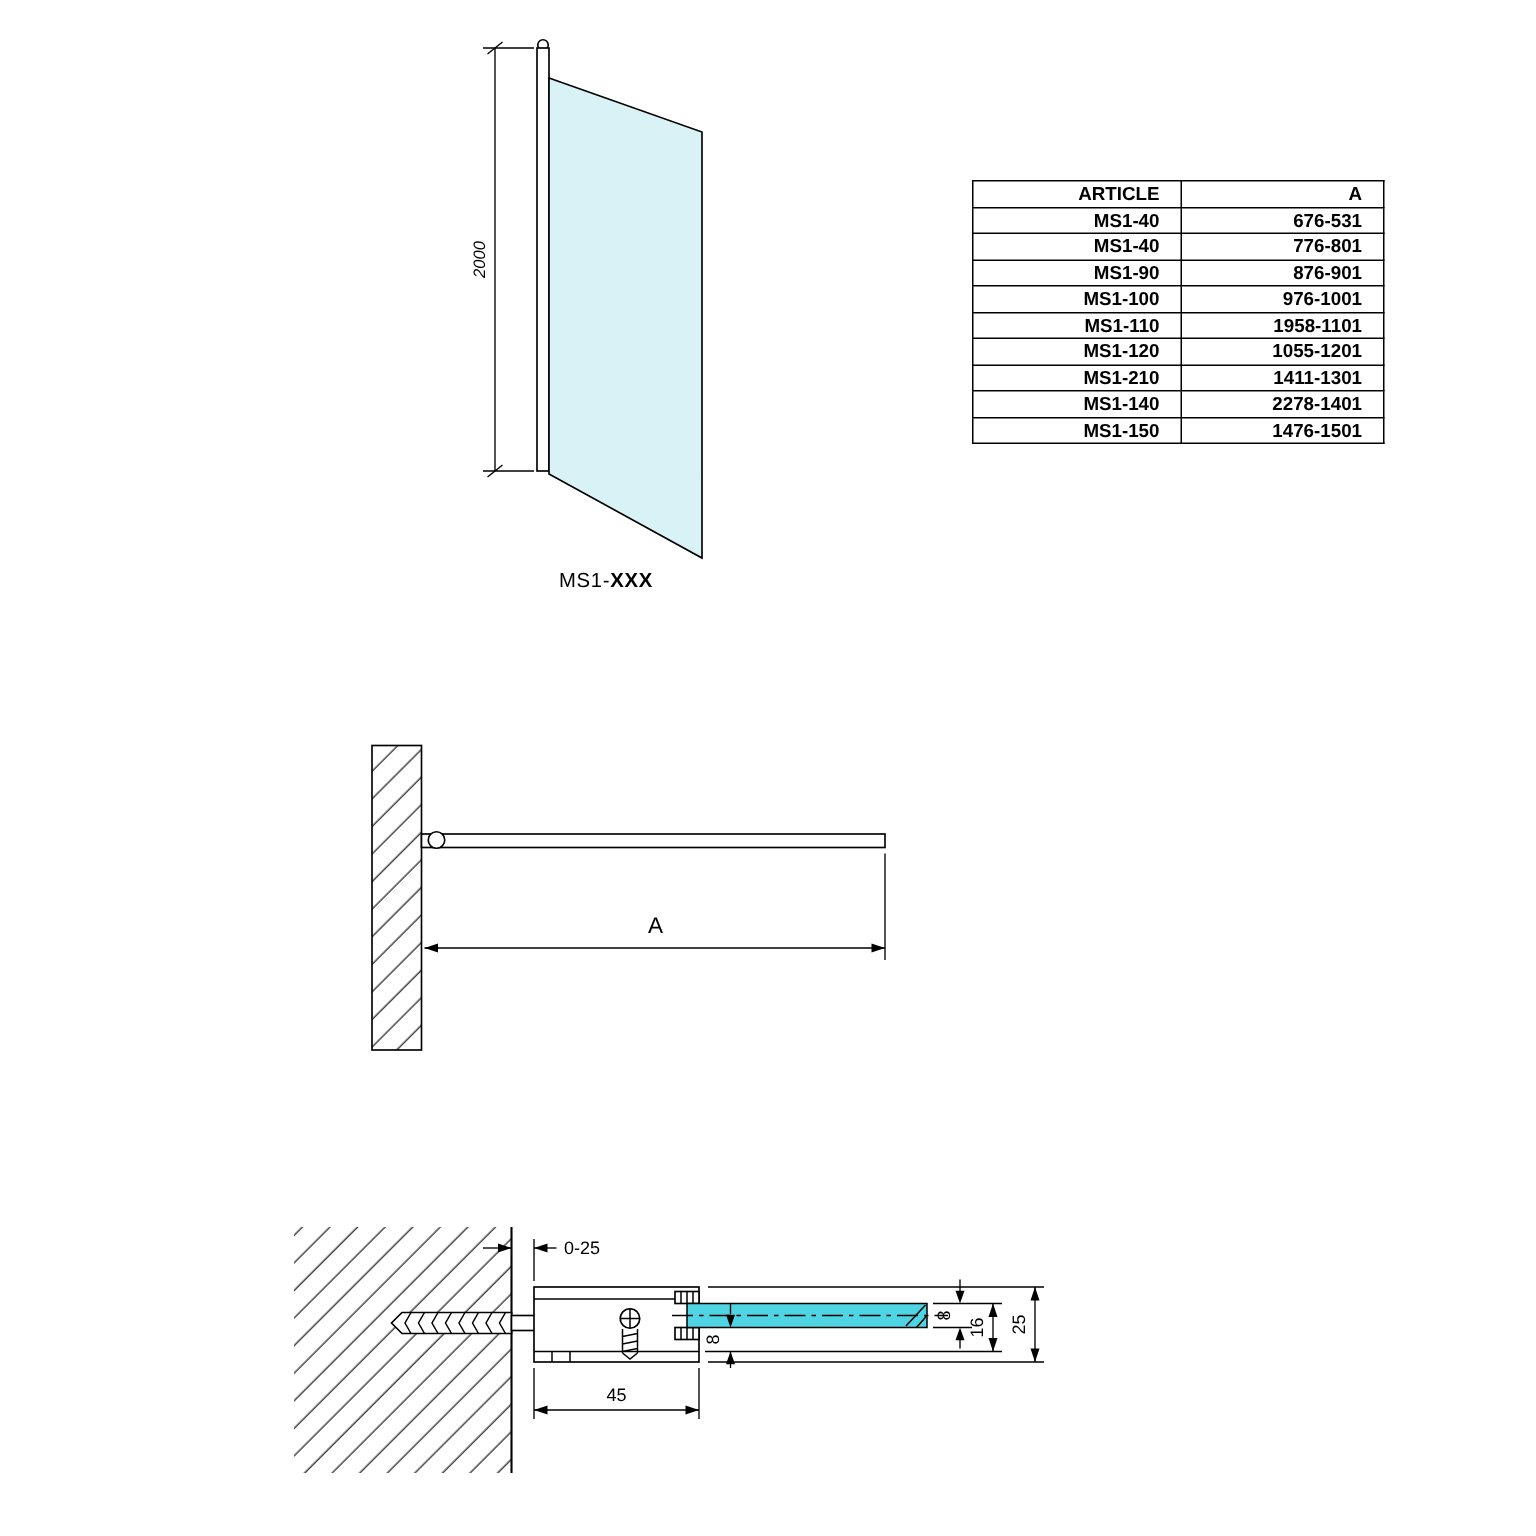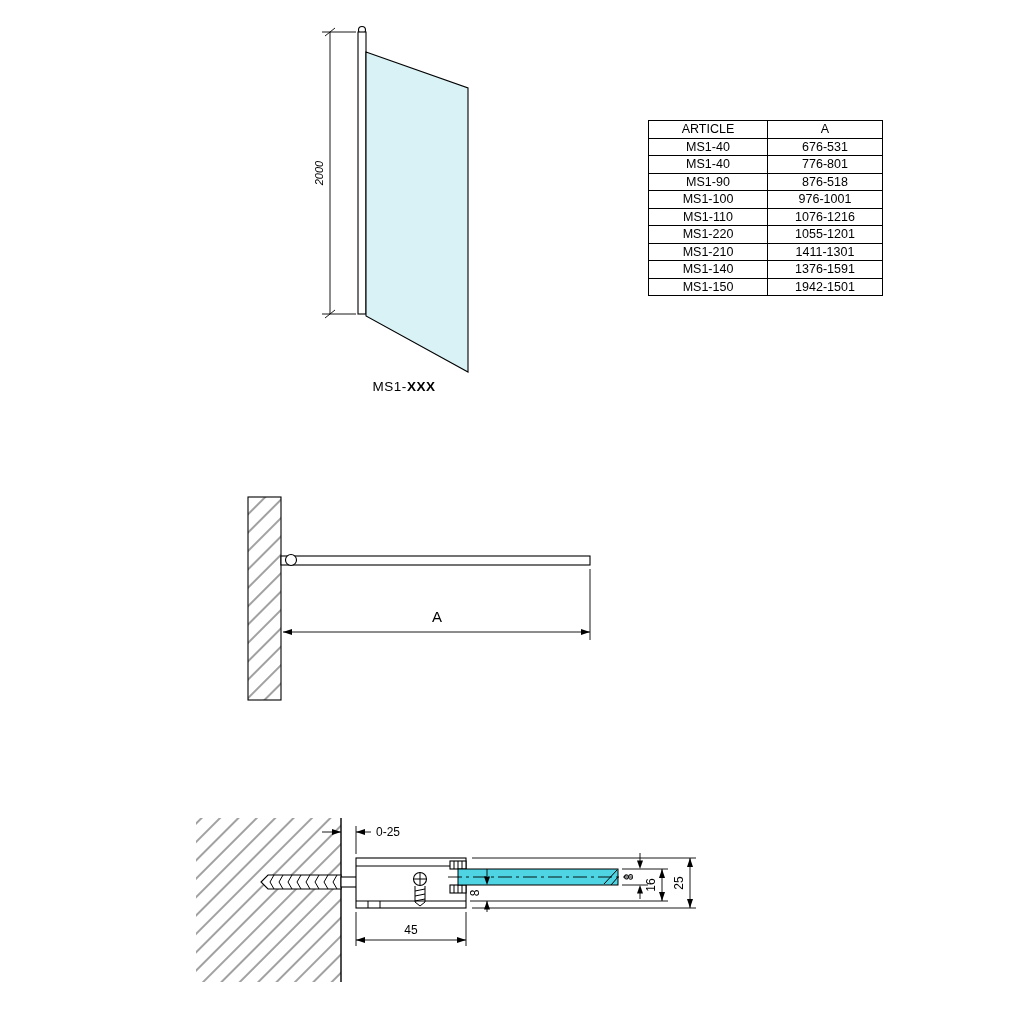--- a/index.html
+++ b/index.html
@@ -24,22 +24,22 @@
   .viewlabel  { font-size:13.5px; letter-spacing:0.5px; }
   .bold       { font-weight:bold; }
 
   
   .spec-table {
     position:absolute; left:648px; top:120px;
     border-collapse:collapse; table-layout:fixed;
     font-size:12.5px; color:#000;
   }
   .spec-table th, .spec-table td {
-    border:1px solid #000; text-align:center; vertical-align:middle;
-    padding:0 4px; height:16.5px; font-weight:normal; white-space:nowrap;
+    border:1px solid #000; text-align:right; vertical-align:middle;
+    padding:0 14px; height:16.5px; font-weight:bold; white-space:nowrap;
   }
   .col-article { width:110px; }
   .col-a       { width:106px; }
 </style>
 </head>
 <body>
 
 <div id="canvas">
 
   <svg id="drawing" width="1024" height="1024" viewBox="0 0 1024 1024">
@@ -165,42 +165,42 @@
       <tr>
         <td>MS1-40</td>
         <td>676-531</td>
       </tr>
       <tr>
         <td>MS1-40</td>
         <td>776-801</td>
       </tr>
       <tr>
         <td>MS1-90</td>
-        <td>876-518</td>
+        <td>876-901</td>
       </tr>
       <tr>
         <td>MS1-100</td>
         <td>976-1001</td>
       </tr>
       <tr>
         <td>MS1-110</td>
-        <td>1076-1216</td>
-      </tr>
-      <tr>
-        <td>MS1-220</td>
+        <td>1958-1101</td>
+      </tr>
+      <tr>
+        <td>MS1-120</td>
         <td>1055-1201</td>
       </tr>
       <tr>
         <td>MS1-210</td>
         <td>1411-1301</td>
       </tr>
       <tr>
         <td>MS1-140</td>
-        <td>1376-1591</td>
+        <td>2278-1401</td>
       </tr>
       <tr>
         <td>MS1-150</td>
-        <td>1942-1501</td>
+        <td>1476-1501</td>
       </tr>
     </tbody>
   </table>
 
 </div>
 
 </body></html>

